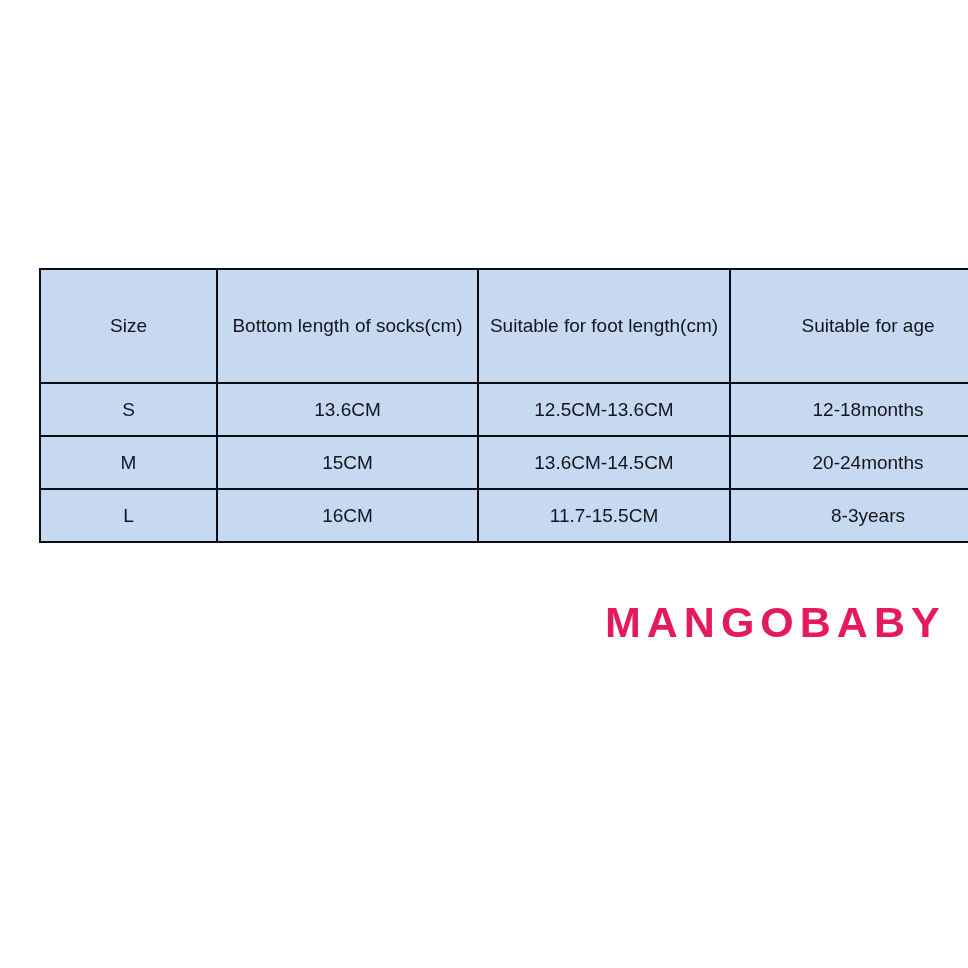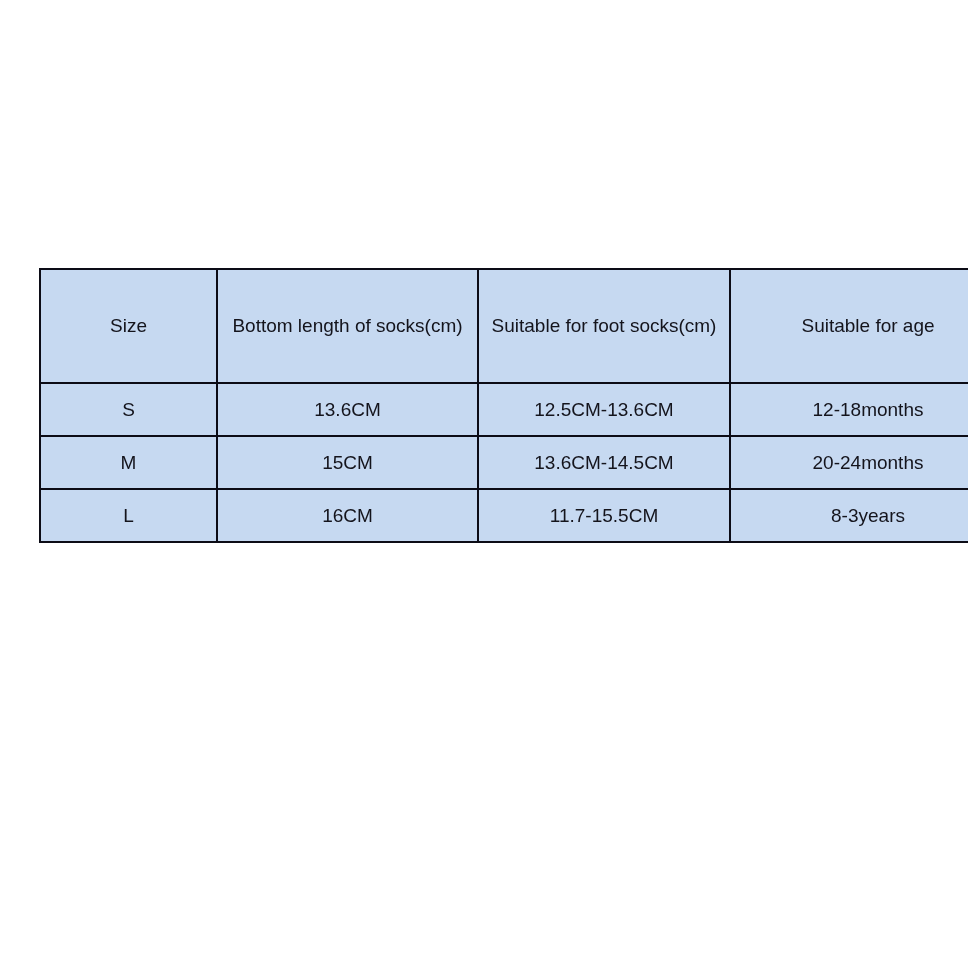--- a/index.html
+++ b/index.html
@@ -71,21 +71,21 @@
     <colgroup>
       <col style="width:177px">
       <col style="width:261px">
       <col style="width:252px">
       <col style="width:275px">
     </colgroup>
     <thead>
       <tr>
         <th>Size</th>
         <th>Bottom length of socks(cm)</th>
-        <th>Suitable for foot socks(cm)</th>
+        <th>Suitable for foot length(cm)</th>
         <th>Suitable for age</th>
       </tr>
     </thead>
     <tbody>
       <tr>
         <td>S</td>
         <td>13.6CM</td>
         <td>12.5CM-13.6CM</td>
         <td>12-18months</td>
       </tr>
@@ -97,14 +97,15 @@
       </tr>
       <tr>
         <td>L</td>
         <td>16CM</td>
         <td>11.7-15.5CM</td>
         <td>8-3years</td>
       </tr>
     </tbody>
   </table>
 
+  <div class="watermark">MANGOBABY</div>
 
 </div>
 
 </body></html>

